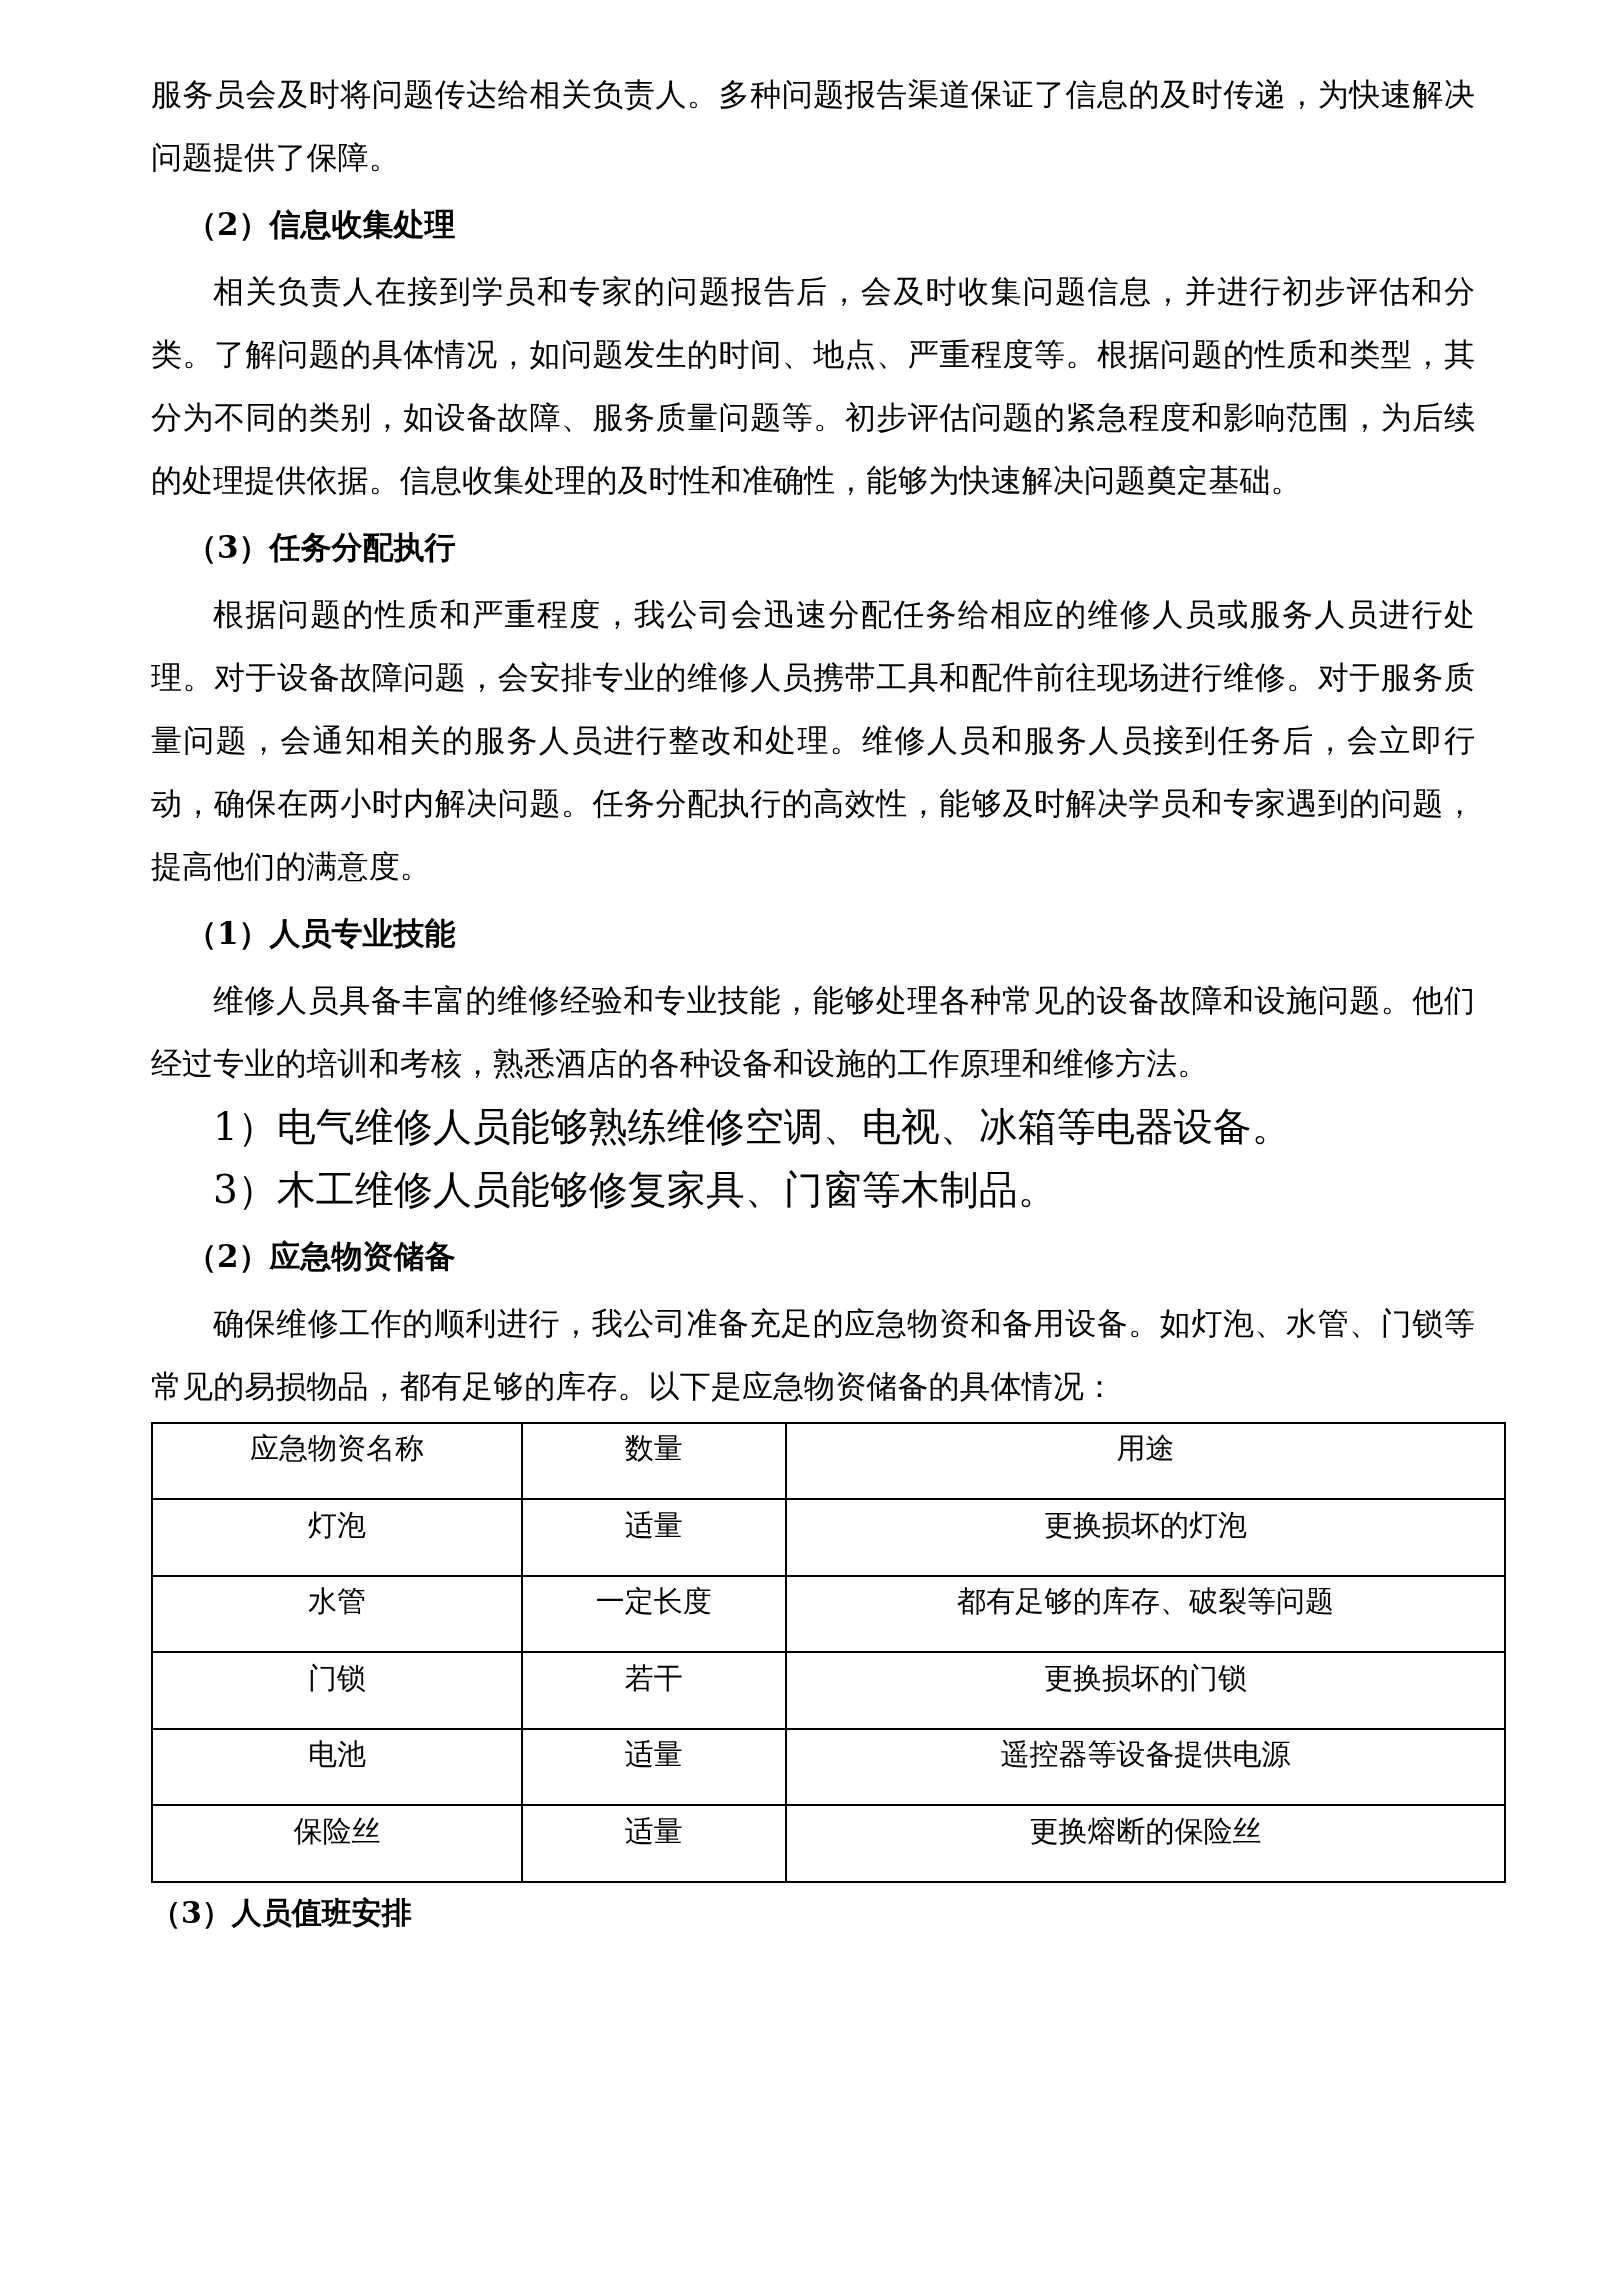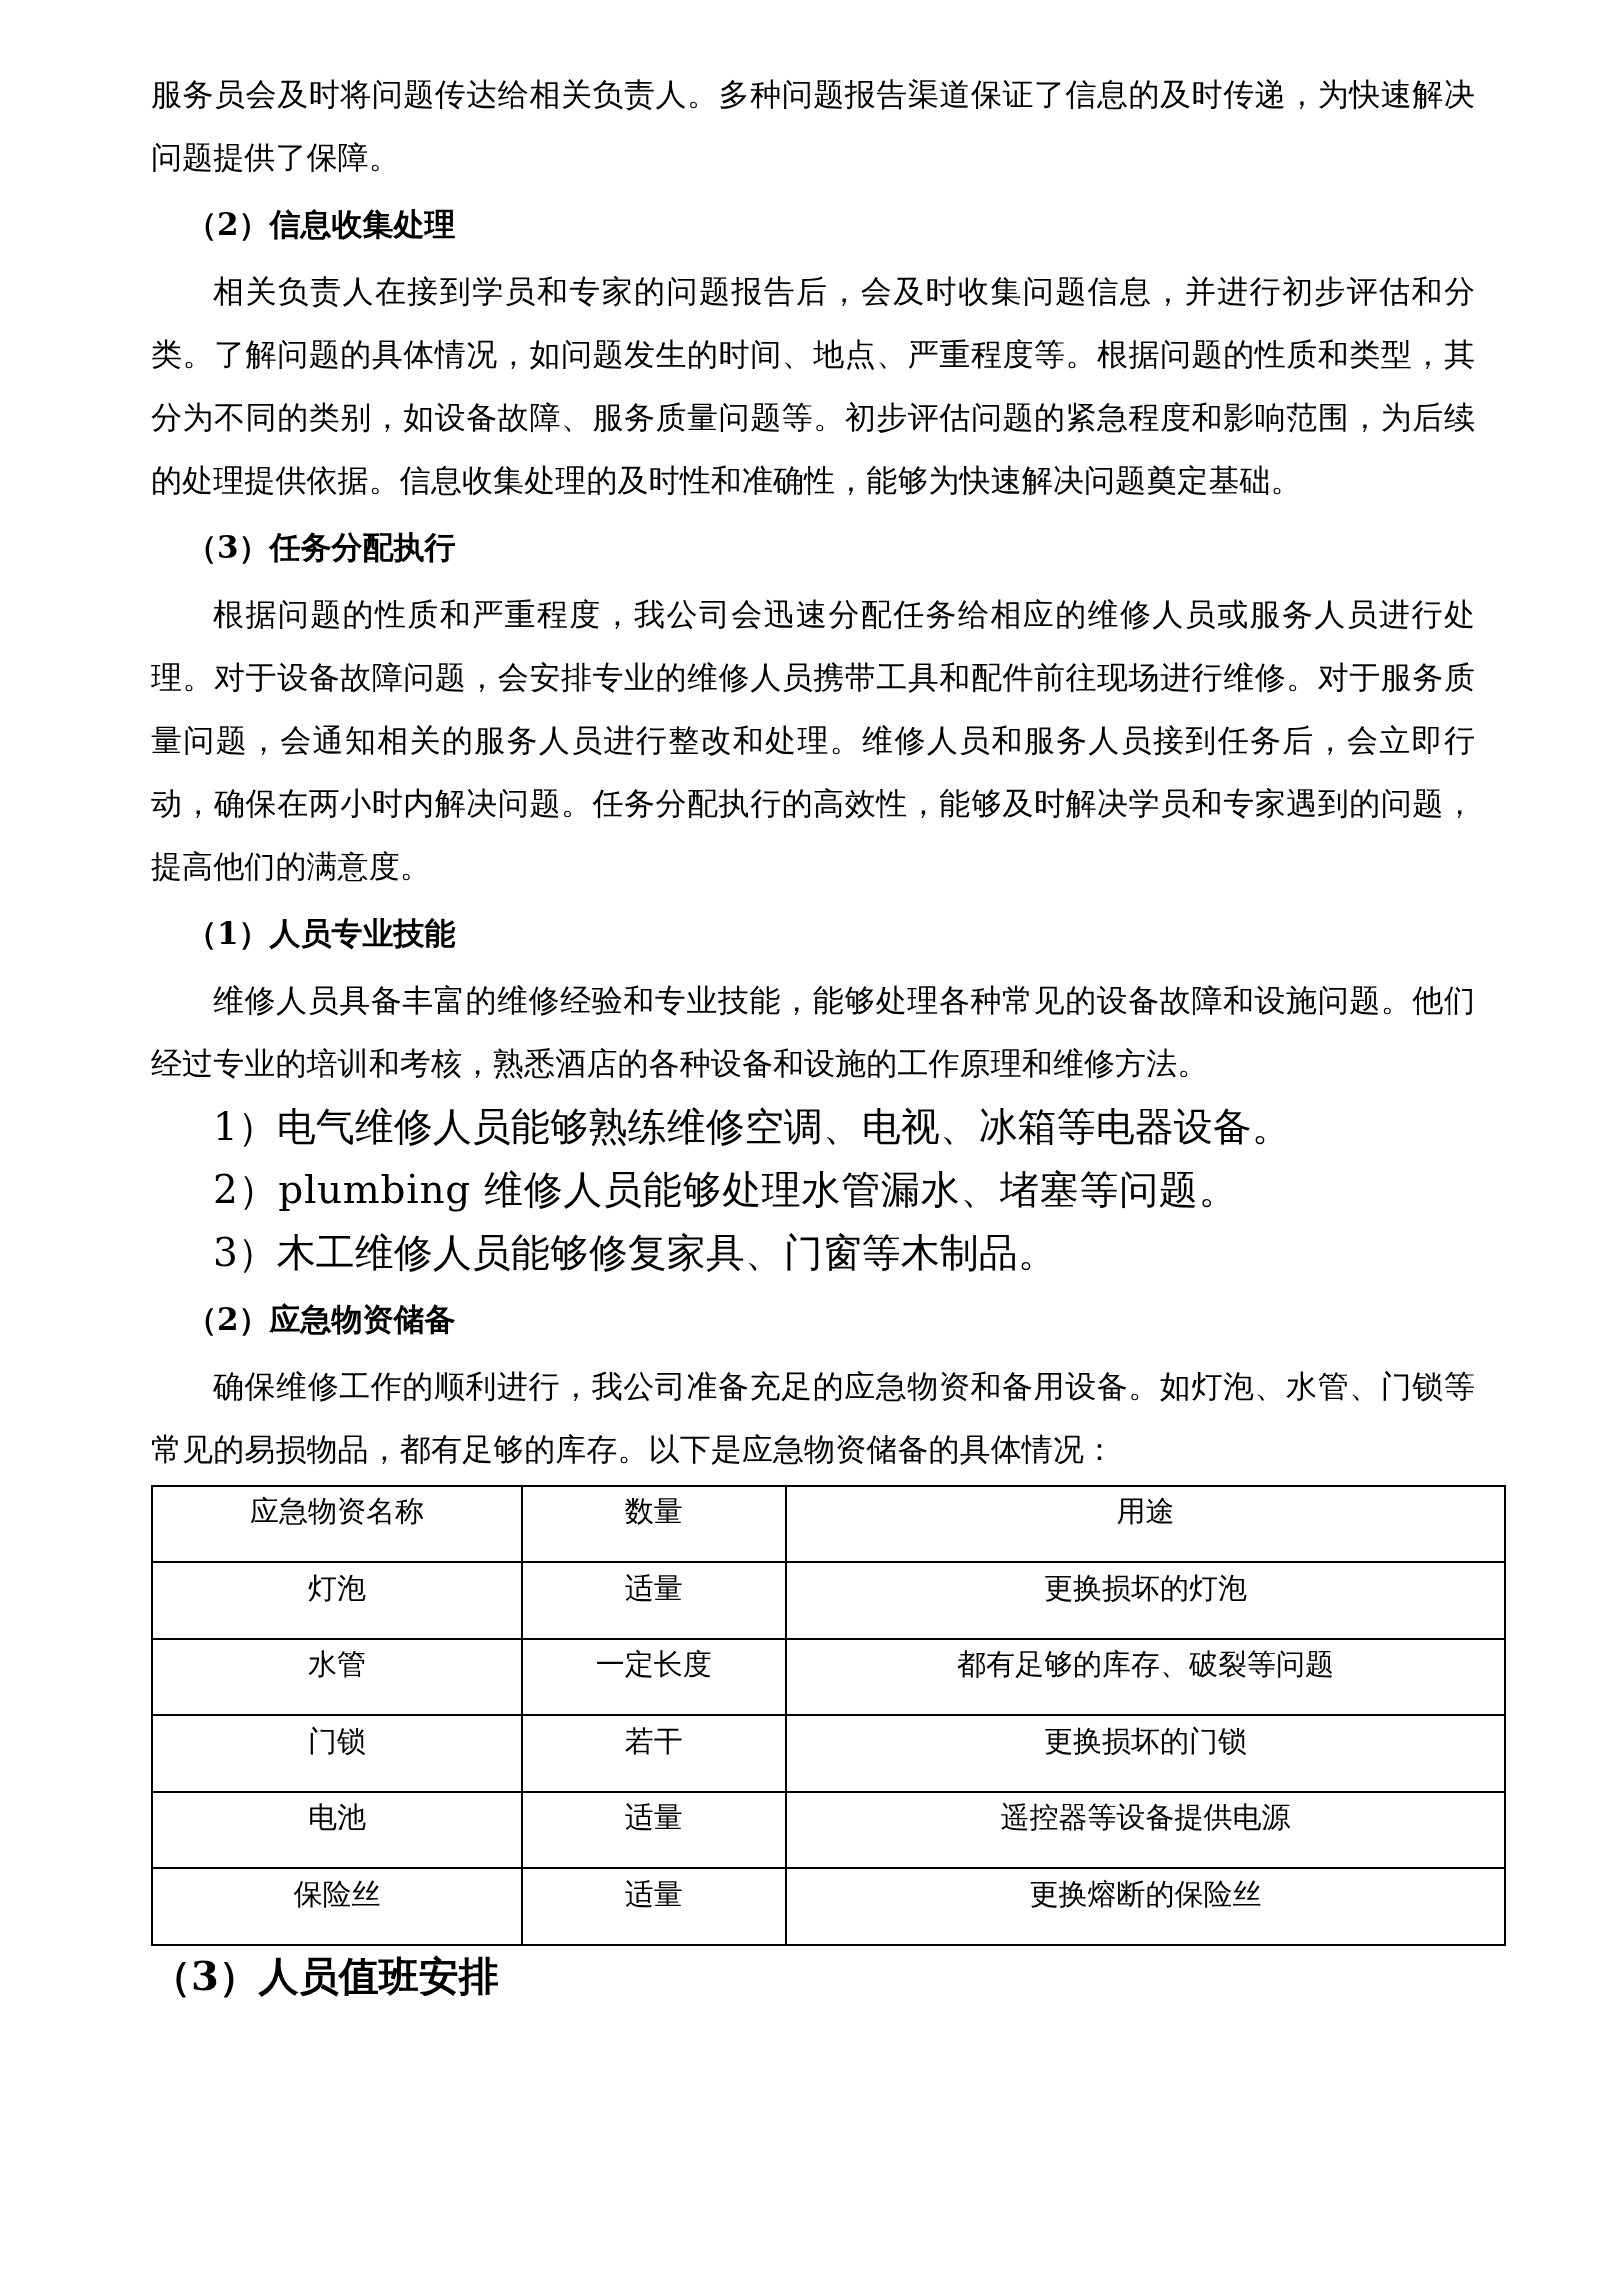--- a/index.html
+++ b/index.html
@@ -84,21 +84,21 @@
     text-align: center;
     vertical-align: top;
     padding: 6.5px 3.9px 31px 3.9px;
     height: 37px;
   }
   table.res-table td.c0 { width: 360px; }
   table.res-table td.c1 { width: 254px; }
   table.res-table td.c2 { width: 710px; }
 
   .after-table {
-    font-size: 40px;
+    font-size: 30px;
     line-height: 55px;
     font-weight: bold;
     margin: 0;
     text-indent: 0;
     padding-top: 2.6px;
   }
 </style>
 </head>
 <body>
 
@@ -114,21 +114,20 @@
     <p class="heading">（3）任务分配执行</p>
 
     <p class="para">根据问题的性质和严重程度，我公司会迅速分配任务给相应的维修人员或服务人员进行处理。对于设备故障问题，会安排专业的维修人员携带工具和配件前往现场进行维修。对于服务质量问题，会通知相关的服务人员进行整改和处理。维修人员和服务人员接到任务后，会立即行动，确保在两小时内解决问题。任务分配执行的高效性，能够及时解决学员和专家遇到的问题，提高他们的满意度。</p>
 
 
     <p class="heading">（1）人员专业技能</p>
 
     <p class="para">维修人员具备丰富的维修经验和专业技能，能够处理各种常见的设备故障和设施问题。他们经过专业的培训和考核，熟悉酒店的各种设备和设施的工作原理和维修方法。</p>
 
     <p class="listitem">1）电气维修人员能够熟练维修空调、电视、冰箱等电器设备。</p>
-    <p class="listitem mono">2）plumbing 维修人员能够处理水管漏水、堵塞等问题。</p>
     <p class="listitem">3）木工维修人员能够修复家具、门窗等木制品。</p>
 
     <p class="heading">（2）应急物资储备</p>
 
     <p class="para">确保维修工作的顺利进行，我公司准备充足的应急物资和备用设备。如灯泡、水管、门锁等常见的易损物品，都有足够的库存。以下是应急物资储备的具体情况：</p>
 
     <table class="res-table">
       <tbody>
         <tr>
           <td class="c0">应急物资名称</td>

